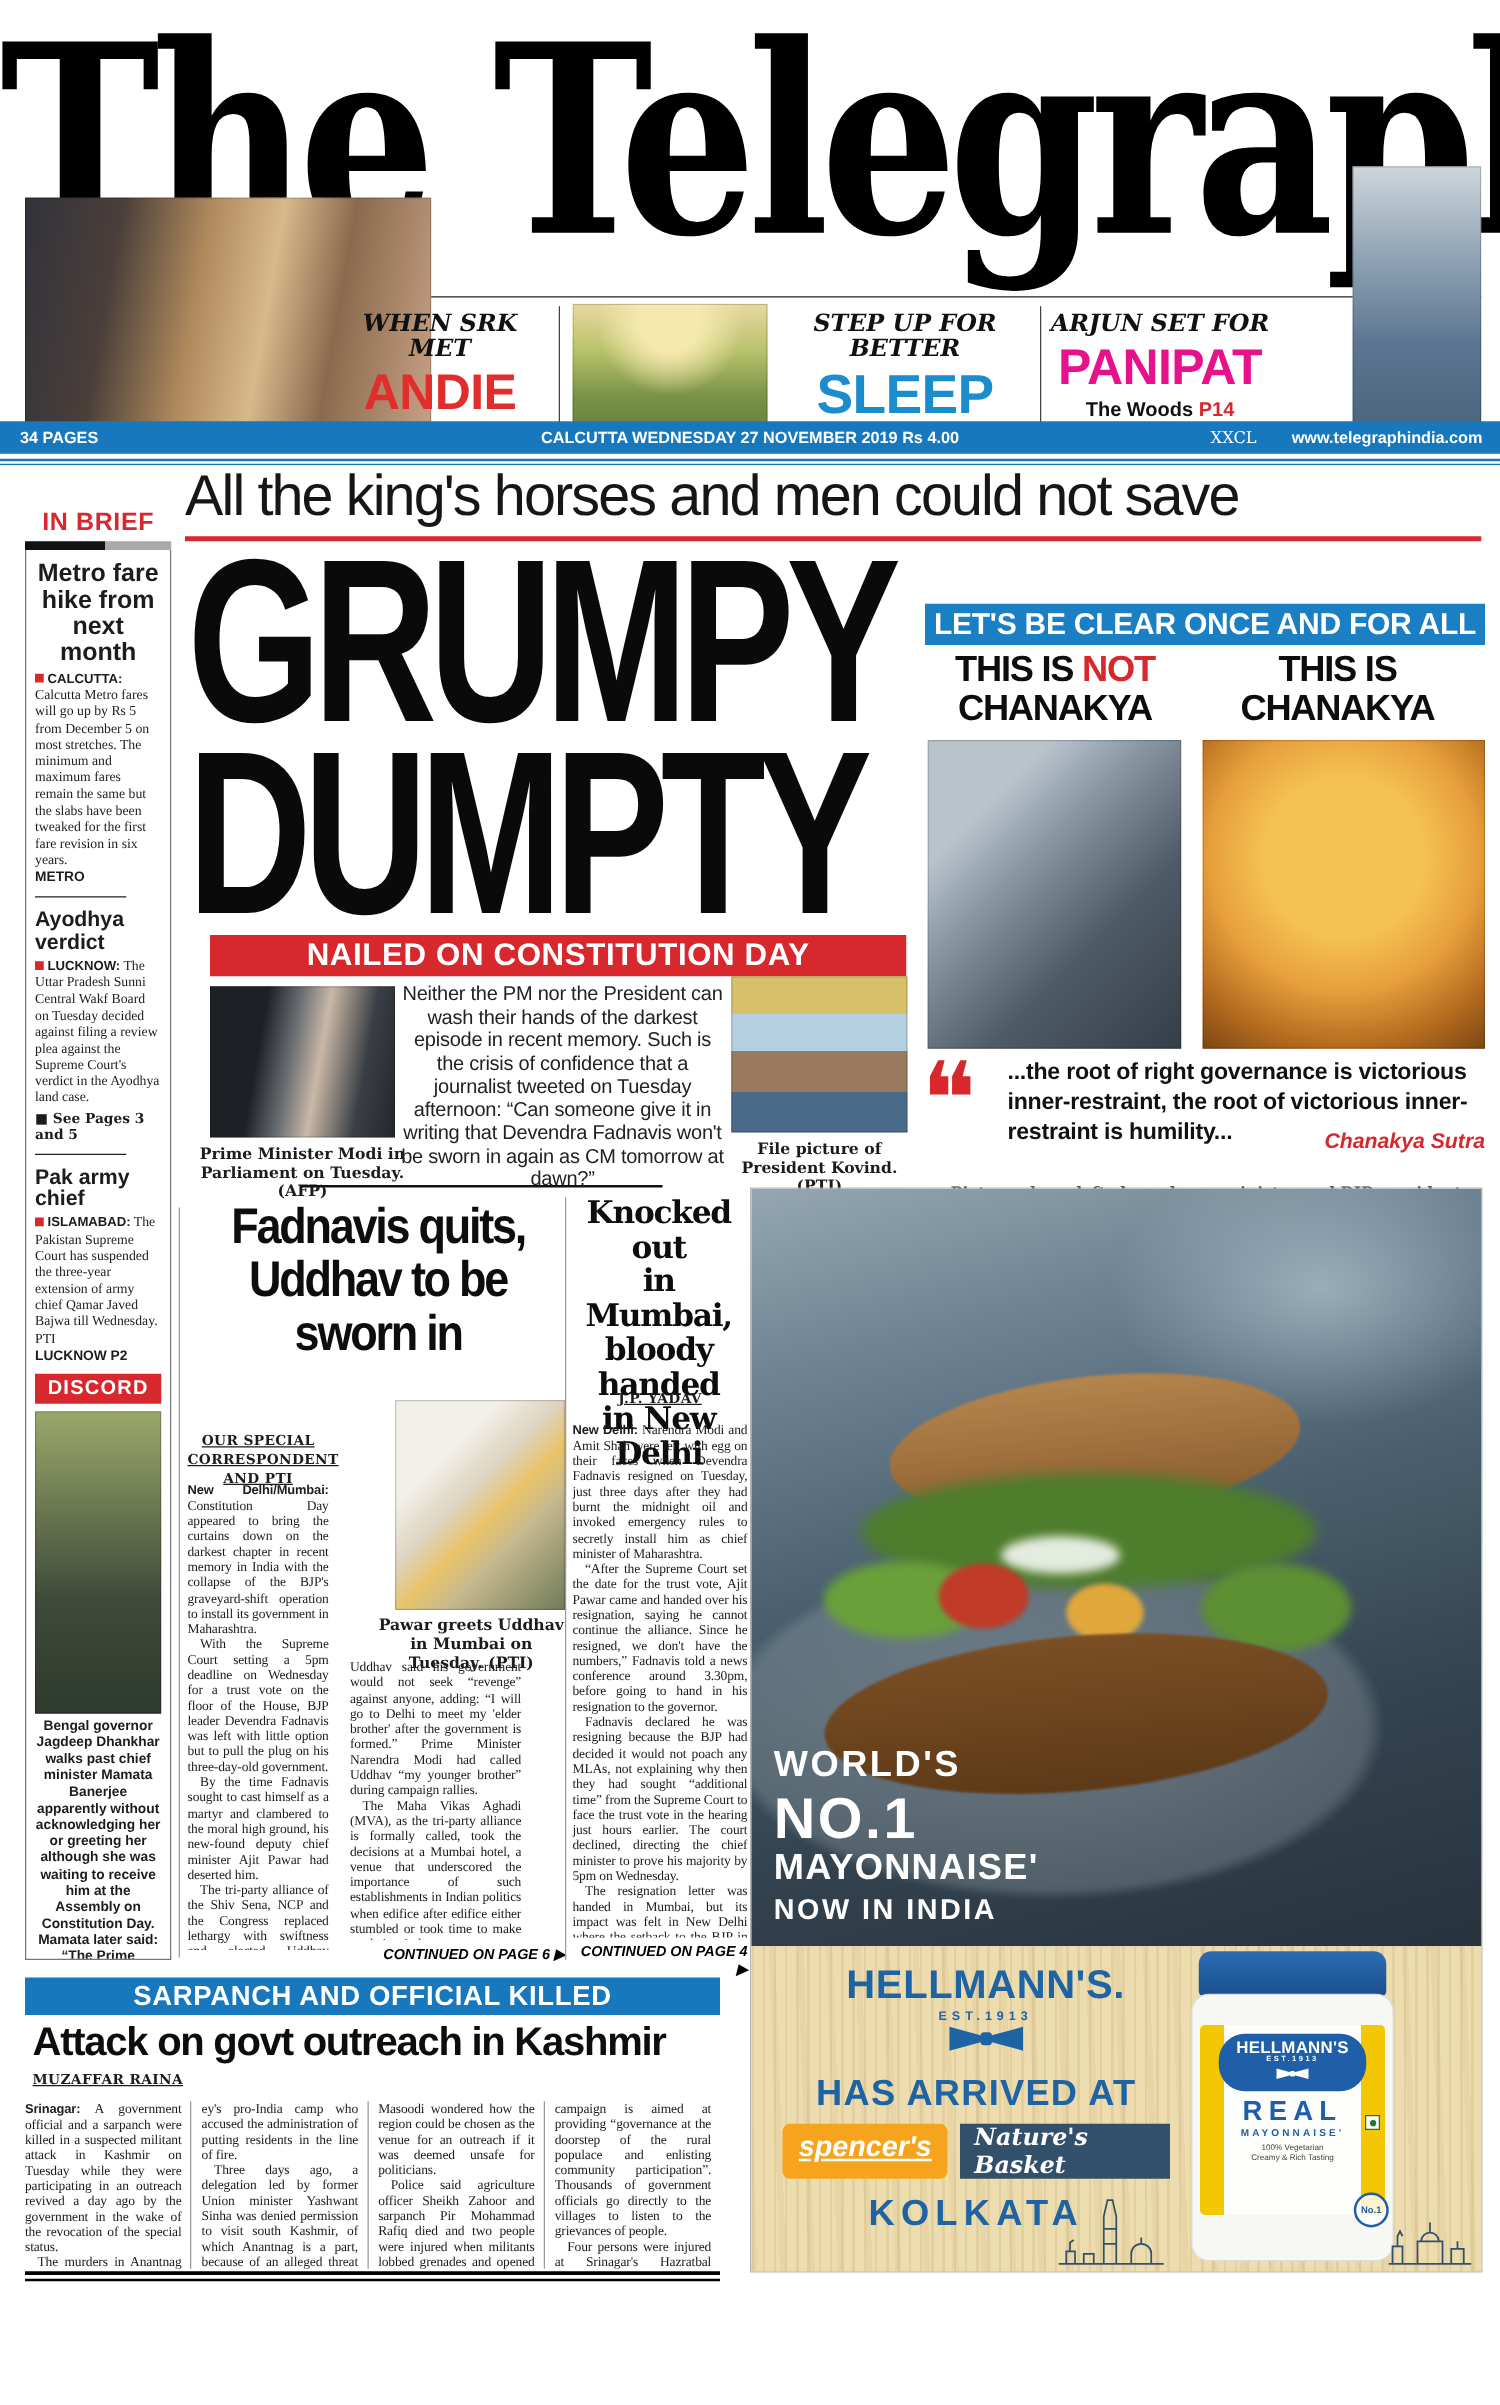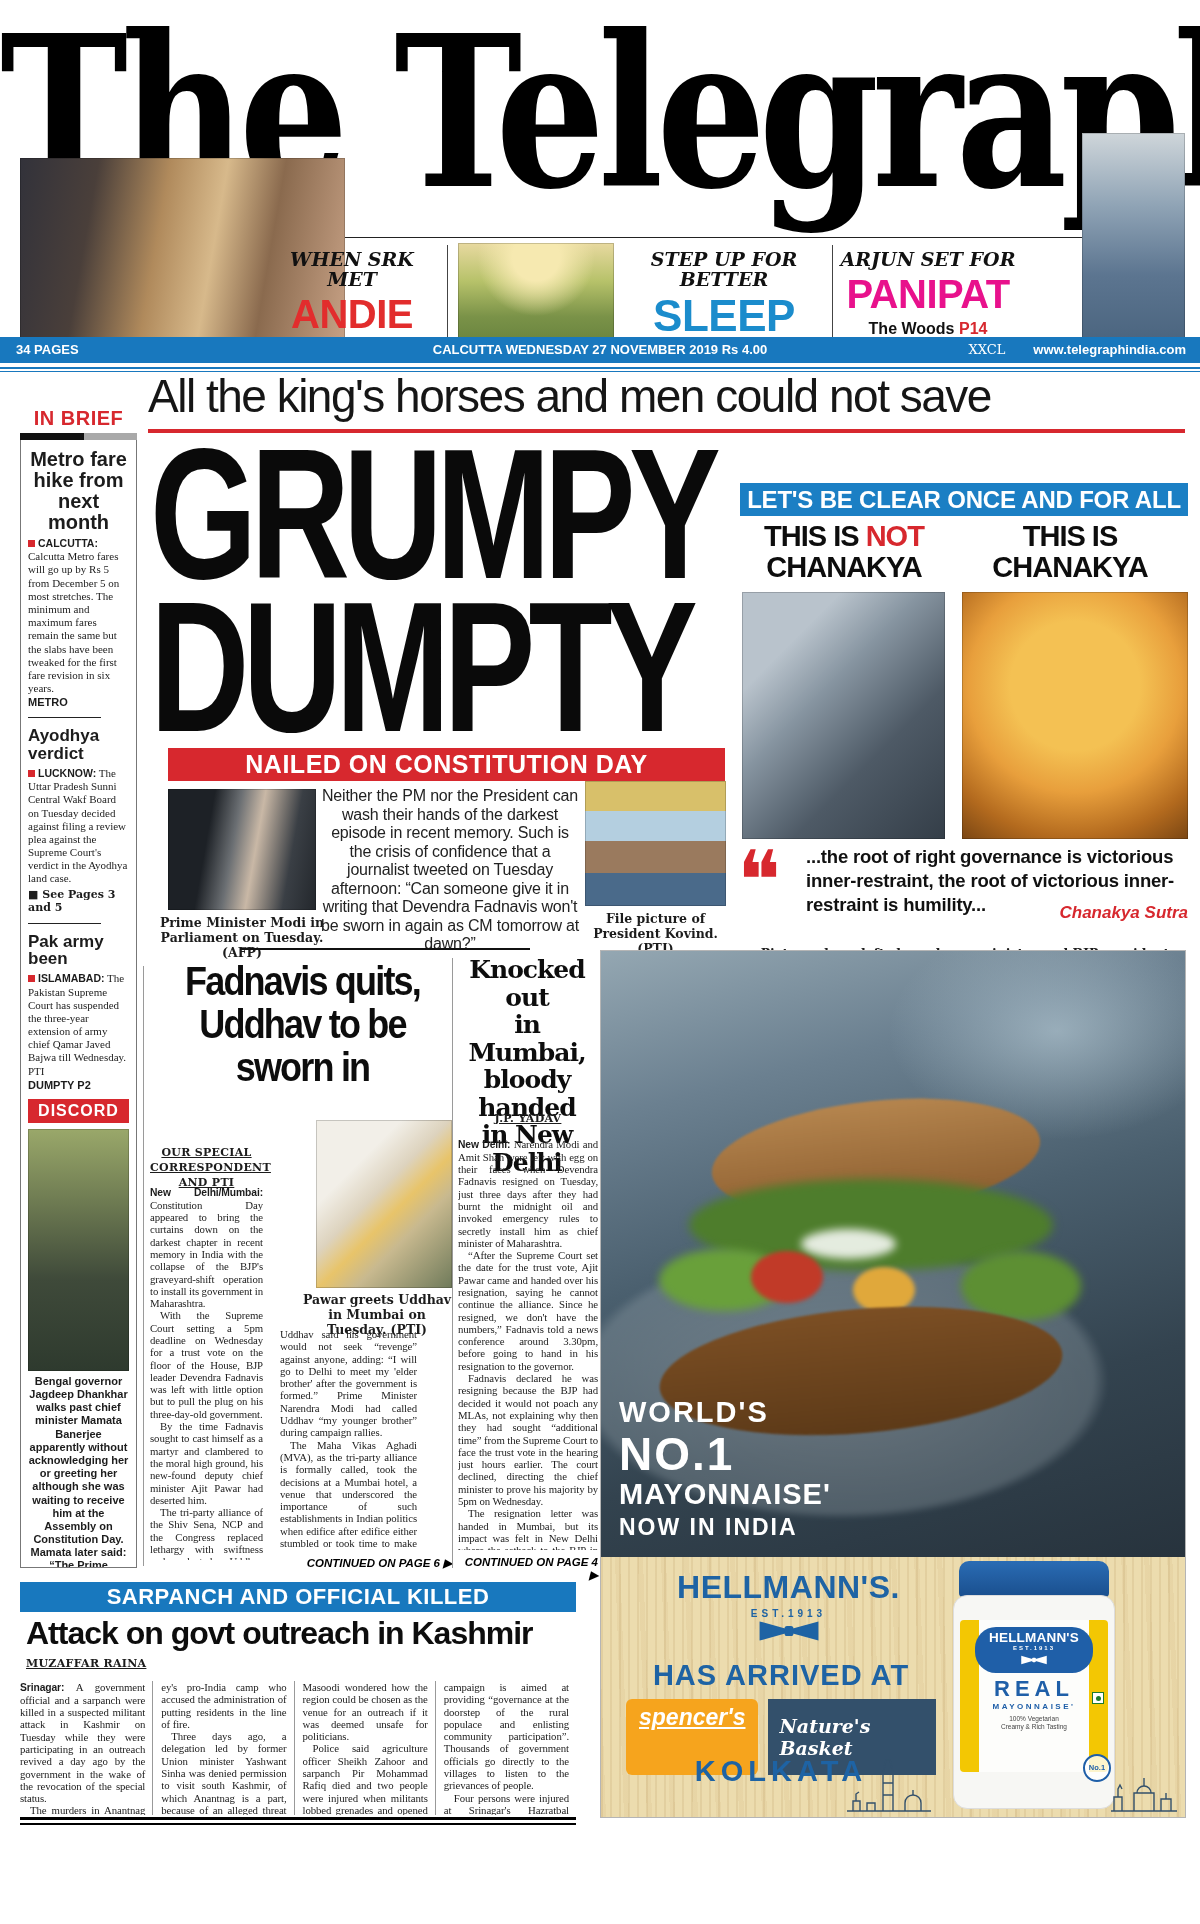--- a/index.html
+++ b/index.html
@@ -125,21 +125,21 @@
       repeating-linear-gradient(88deg,rgba(190,150,90,.10) 0 5px,rgba(0,0,0,0) 5px 23px);}
   .ad-brand{position:absolute;left:55px;top:12px;width:265px;text-align:center;color:#1e63a4;}
   .ad-brand-name{font-family:"Liberation Sans",sans-serif;font-weight:800;font-size:32px;letter-spacing:.5px;}
   .ad-brand-est{font-family:"Liberation Sans",sans-serif;font-weight:700;font-size:10px;letter-spacing:4px;margin-top:2px;}
   .ad-arrived{position:absolute;left:25px;top:102px;width:310px;text-align:center;color:#1e63a4;
     font-family:"Liberation Sans",sans-serif;font-weight:800;font-size:29px;letter-spacing:1px;}
   .badges{position:absolute;left:25px;top:142px;width:310px;display:flex;justify-content:center;gap:10px;border-radius:22px;}
   .badge-sp{background:#f6a41d;color:#fff;font-family:"Liberation Sans",sans-serif;font-style:italic;font-weight:800;
     font-size:23px;padding:5px 13px;border-radius:6px;text-decoration:underline;}
   .badge-nb{background:#33506b;color:#fff;font-family:"DejaVu Serif",serif;font-style:italic;font-weight:700;
-    font-size:19px;padding:16px 11px;}
+    font-size:19px;padding:0 11px;}
   .ad-city{position:absolute;left:25px;top:198px;width:310px;text-align:center;color:#1e63a4;
     font-family:"Liberation Sans",sans-serif;font-weight:800;font-size:29px;letter-spacing:5px;}
   .jar{position:absolute;left:352px;top:4px;width:162px;height:252px;}
   .jar-cap{width:150px;height:36px;margin:0 auto;background:linear-gradient(180deg,#2a6cb4,#1a4f8e);border-radius:10px 10px 4px 4px;}
   .jar-body{position:relative;width:162px;height:214px;margin-top:-2px;background:#f7f7f4;border:1px solid #ddd;
     border-radius:14px;box-sizing:border-box;overflow:hidden;}
   .jar-label{position:absolute;left:6px;right:6px;top:24px;height:152px;border-radius:4px;text-align:center;
     background:linear-gradient(90deg,#f3c703 0 13%,#fdfdfb 13% 87%,#f3c703 87%);}
   .jar-banner{width:118px;margin:7px auto 0;background:#1f5fa8;border-radius:21px;color:#fff;padding:3px 0 4px;}
   .jar-brand{font-family:"Liberation Sans",sans-serif;font-weight:800;font-size:13.5px;letter-spacing:.2px;}
@@ -195,23 +195,23 @@
   <div class="abs ib-bar"></div>
   <div class="abs sb-box">
     <div class="sb-title">Metro fare hike from next month</div>
     <div class="sb-brief"><span class="bullet"></span><span class="lead">CALCUTTA:</span> <span>Calcutta Metro fares will go up by Rs 5 from December 5 on most stretches. The minimum and maximum fares remain the same but the slabs have been tweaked for the first fare revision in six years.</span></div>
     <div class="sb-tag">METRO</div>
     <div class="sb-hr"></div>
     <div class="sb-title small">Ayodhya verdict</div>
     <div class="sb-brief"><span class="bullet"></span><span class="lead">LUCKNOW:</span> <span>The Uttar Pradesh Sunni Central Wakf Board on Tuesday decided against filing a review plea against the Supreme Court's verdict in the Ayodhya land case.</span></div>
     <div class="sb-see">■ See Pages 3 and 5</div>
     <div class="sb-hr"></div>
-    <div class="sb-title small">Pak army been</div>
+    <div class="sb-title small">Pak army chief</div>
     <div class="sb-brief"><span class="bullet"></span><span class="lead">ISLAMABAD:</span> <span>The Pakistan Supreme Court has suspended the three-year extension of army chief Qamar Javed Bajwa till Wednesday. PTI</span></div>
-    <div class="sb-tag">DUMPTY P2</div>
+    <div class="sb-tag">LUCKNOW P2</div>
     <div class="sb-banner">DISCORD</div>
     <div class="ph-discord"></div>
     <div class="sb-cap">Bengal governor Jagdeep Dhankhar walks past chief minister Mamata Banerjee apparently without acknowledging her or greeting her although she was waiting to receive him at the Assembly on Constitution Day. Mamata later said: “The Prime Minister hasn't ever behaved with me like this.... Whenever we meet, he speaks to me.”</div>
 
   </div>
 
   <div class="abs kicker">All the king's horses and men could not save</div>
   <div class="abs kicker-rule"></div>
   <div class="abs grumpy">
     <div>GRUMPY</div>

